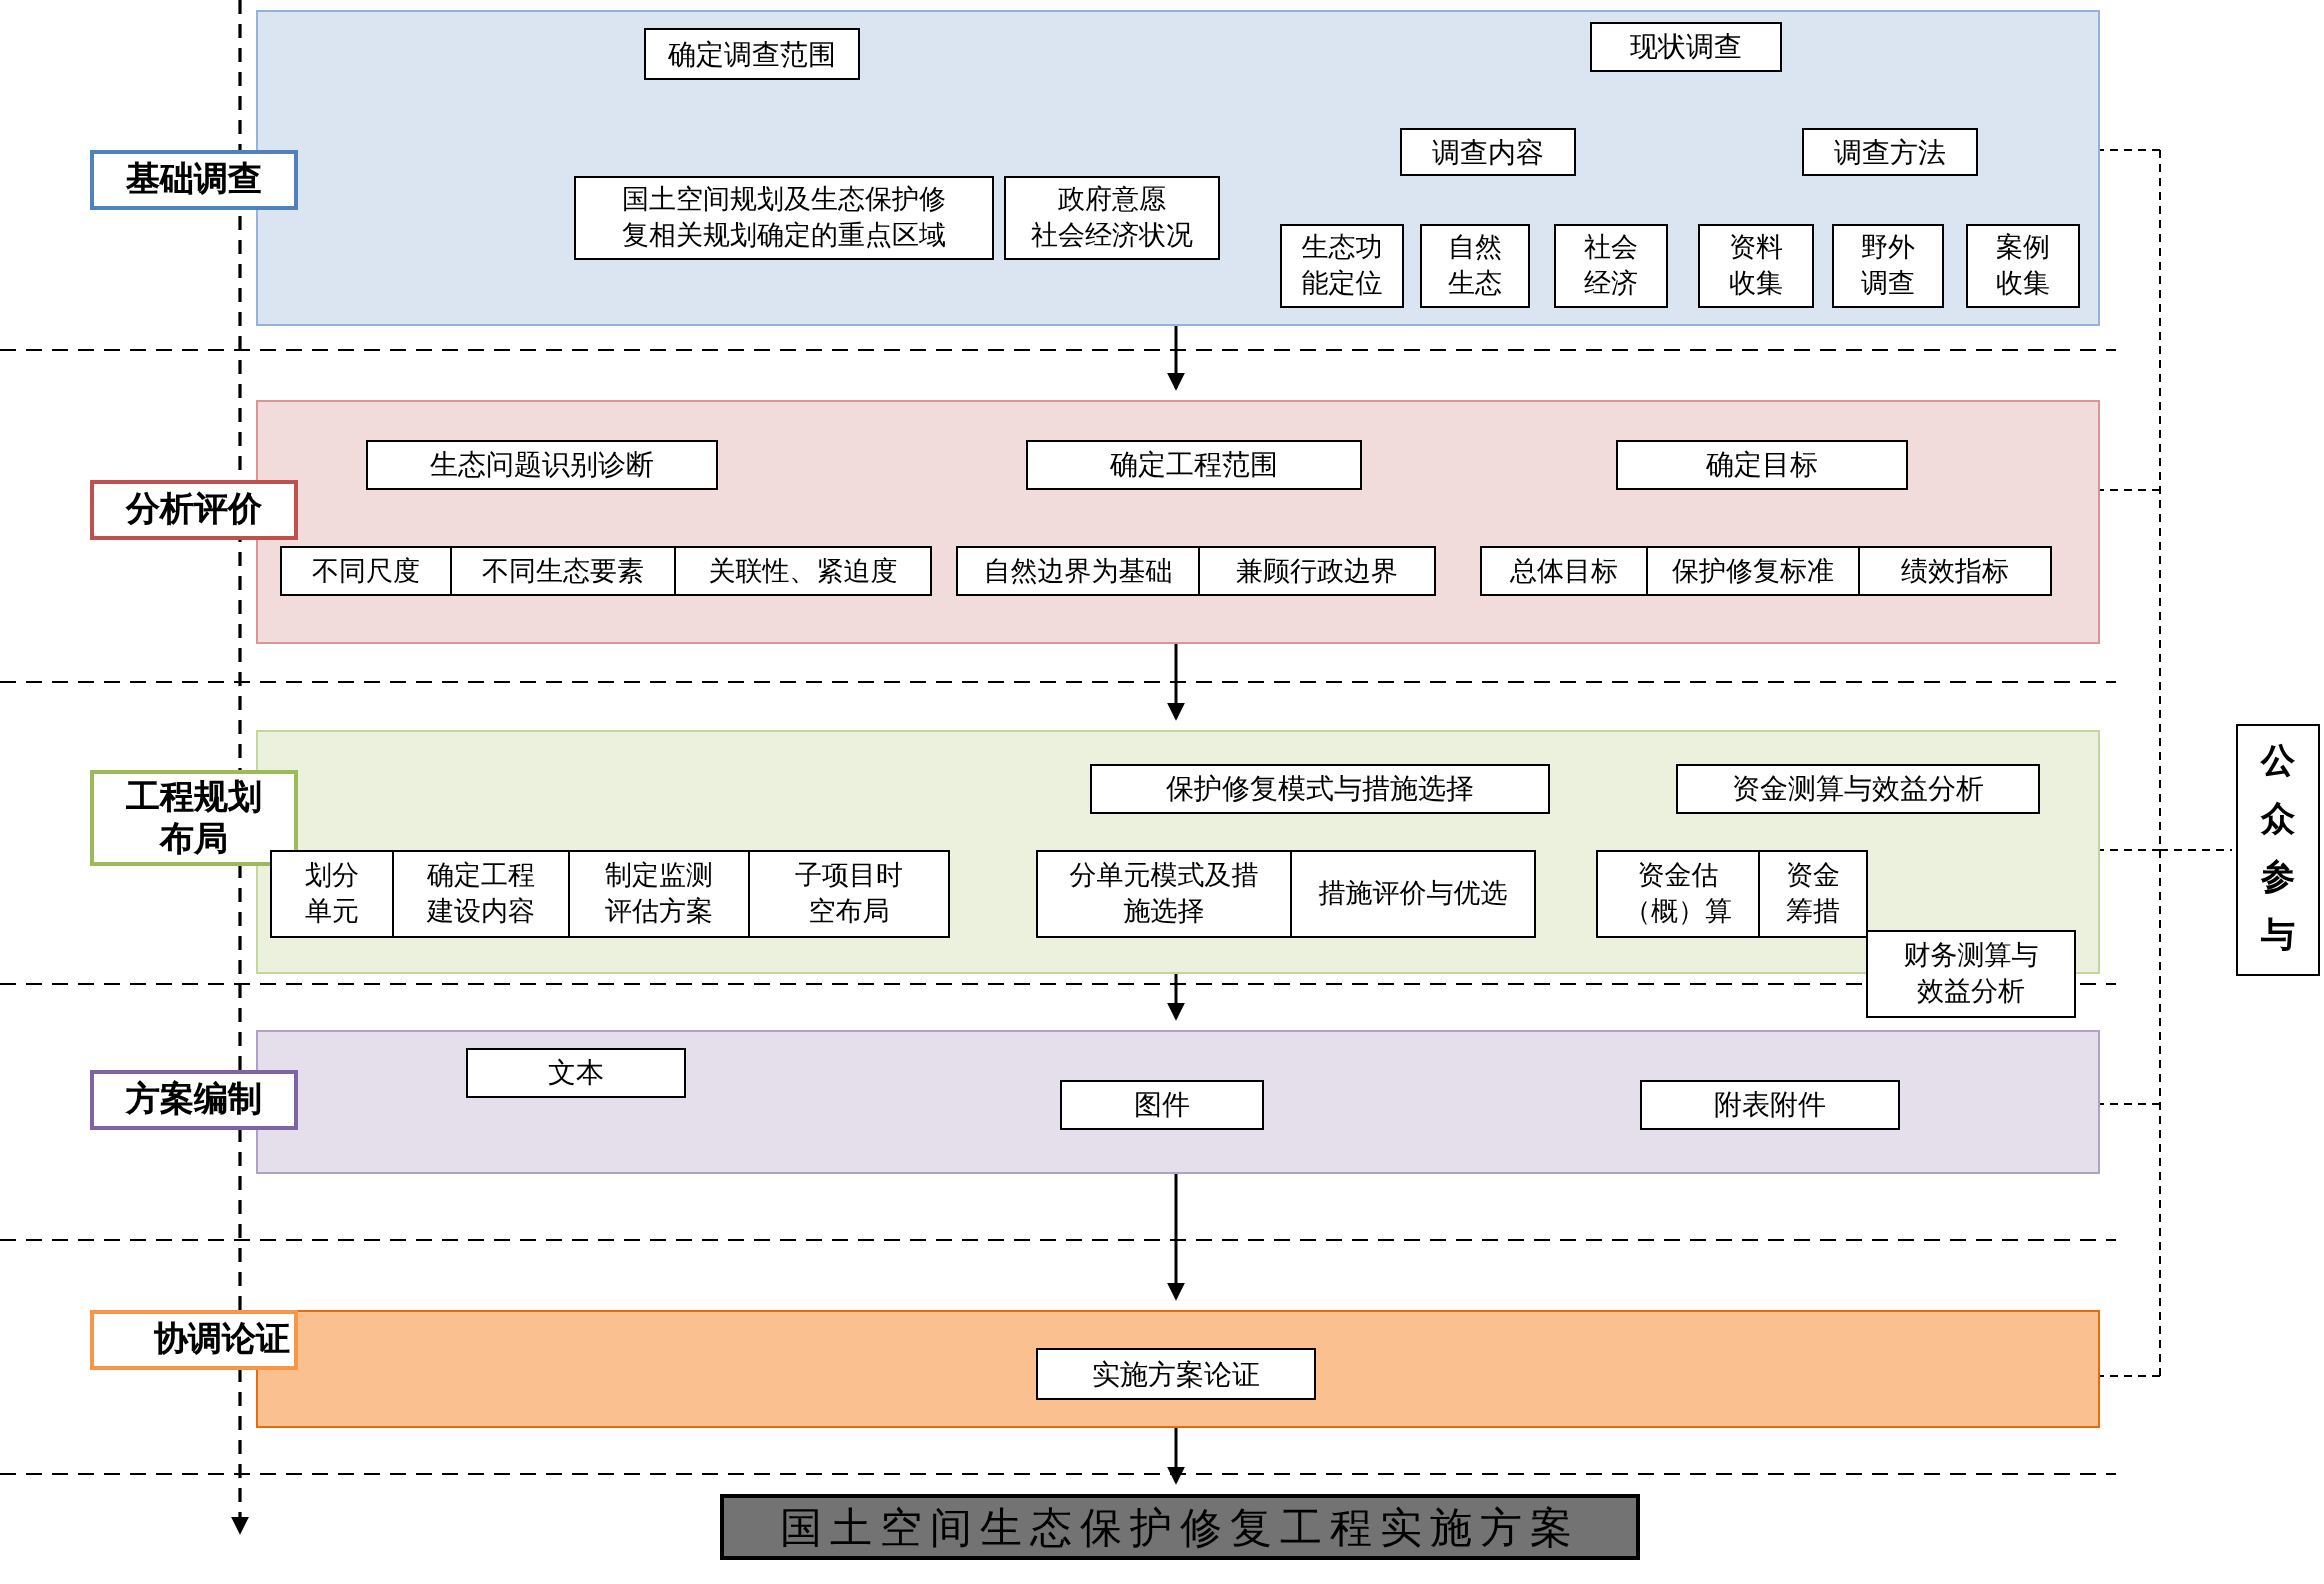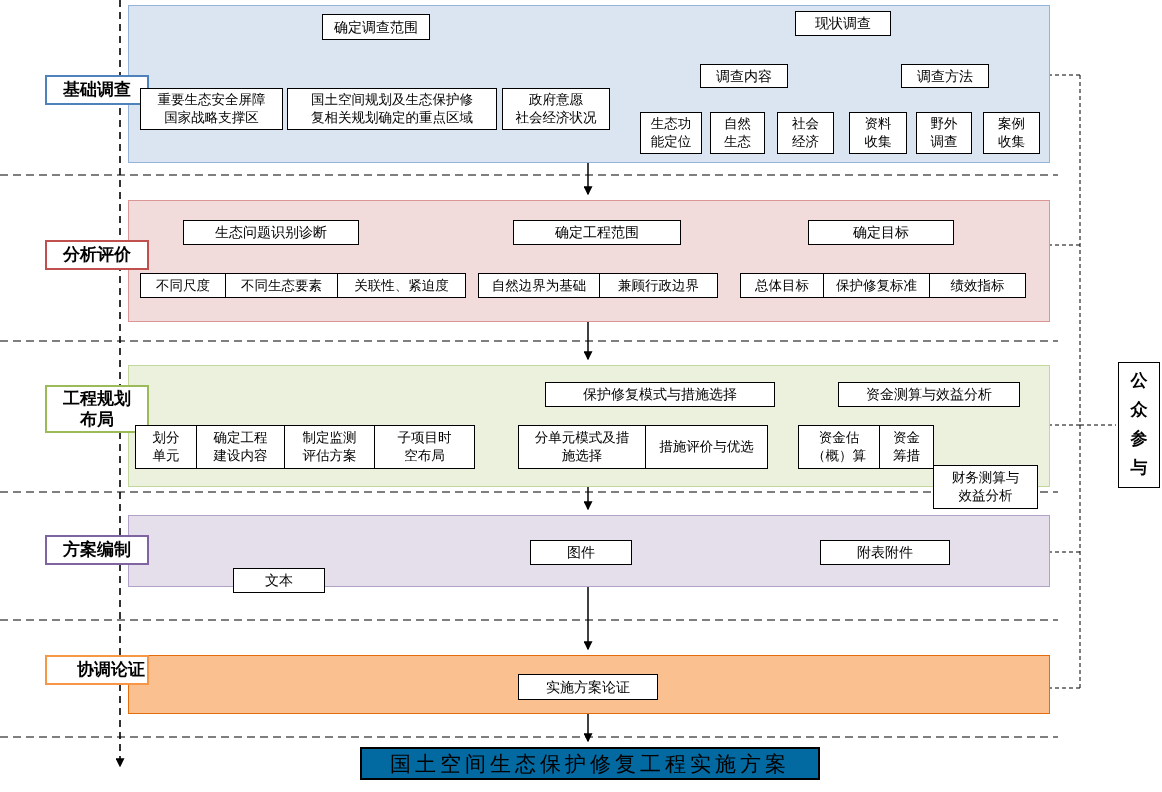--- a/index.html
+++ b/index.html
@@ -24,21 +24,21 @@
     position:absolute;z-index:2;background:#fff;border:2px solid #000;
     display:flex;align-items:center;justify-content:center;text-align:center;
     white-space:pre-line;font-size:17px;font-weight:bold;line-height:1.25;box-sizing:border-box;margin-left:39px;
   }
   .stage.blue{border-color:var(--blue-accent,#4f81bd);}
   .stage.red{border-color:var(--red-accent,#c0504d);}
   .stage.green{border-color:var(--green-accent,#9bbb59);}
   .stage.purple{border-color:var(--purple-accent,#8064a2);}
   .stage.orange{border-color:var(--orange-accent,#f79646);padding-left:28px;}
   .final-title{
-    position:absolute;z-index:2;background:#0369a1;border:2px solid #000;
+    position:absolute;z-index:2;background:#737373;border:2px solid #000;
     display:flex;align-items:center;justify-content:center;text-align:right;
     font-family:"Liberation Serif","DejaVu Serif",serif;
     font-size:21px;letter-spacing:4px;box-sizing:border-box;
   }
   .vertical-box{
     position:absolute;z-index:2;background:#fff;border:1px solid #000;
     display:flex;align-items:center;justify-content:center;text-align:center;
     white-space:pre-line;font-size:17px;font-weight:bold;line-height:1.7;box-sizing:border-box;
   }
 </style>
@@ -128,22 +128,20 @@
 
   <div class="stage blue" style="left:6px;top:75px;width:104px;height:30px;">基础调查</div>
   <div class="stage red" style="left:6px;top:240px;width:104px;height:30px;">分析评价</div>
   <div class="stage green" style="left:6px;top:385px;width:104px;height:48px;">工程规划
 布局</div>
   <div class="stage purple" style="left:6px;top:535px;width:104px;height:30px;">方案编制</div>
   <div class="stage orange" style="left:6px;top:655px;width:104px;height:30px;">协调论证</div>
 
   <div class="node" style="left:322px;top:14px;width:108px;height:26px;">确定调查范围</div>
   <div class="node" style="left:795px;top:11px;width:96px;height:25px;">现状调查</div>
-  <div class="node small" style="left:140px;top:88px;width:143px;height:42px;">重要生态安全屏障
-国家战略支撑区</div>
   <div class="node small" style="left:287px;top:88px;width:210px;height:42px;">国土空间规划及生态保护修
 复相关规划确定的重点区域</div>
   <div class="node small" style="left:502px;top:88px;width:108px;height:42px;">政府意愿
 社会经济状况</div>
   <div class="node" style="left:700px;top:64px;width:88px;height:24px;">调查内容</div>
   <div class="node" style="left:901px;top:64px;width:88px;height:24px;">调查方法</div>
   <div class="node small" style="left:640px;top:112px;width:62px;height:42px;">生态功
 能定位</div>
   <div class="node small" style="left:710px;top:112px;width:55px;height:42px;">自然
 生态</div>
@@ -181,21 +179,21 @@
   <div class="node small" style="left:518px;top:425px;width:128px;height:44px;">分单元模式及措
 施选择</div>
   <div class="node small" style="left:645px;top:425px;width:123px;height:44px;">措施评价与优选</div>
   <div class="node small" style="left:798px;top:425px;width:82px;height:44px;">资金估
 （概）算</div>
   <div class="node small" style="left:879px;top:425px;width:55px;height:44px;">资金
 筹措</div>
   <div class="node small" style="left:933px;top:425px;width:105px;height:44px;margin-top:40px;">财务测算与
 效益分析</div>
 
-  <div class="node" style="left:233px;top:568px;width:92px;height:25px;">文本</div>
+  <div class="node" style="left:233px;top:524px;width:110px;height:25px;">文本</div>
   <div class="node" style="left:530px;top:540px;width:102px;height:25px;">图件</div>
   <div class="node" style="left:820px;top:540px;width:130px;height:25px;">附表附件</div>
 
   <div class="node" style="left:518px;top:674px;width:140px;height:26px;">实施方案论证</div>
 
   <div class="final-title" style="left:360px;top:747px;width:460px;height:33px;">国土空间生态保护修复工程实施方案</div>
 
   <div class="vertical-box" style="left:1118px;top:362px;width:42px;height:126px;">公
 众
 参

